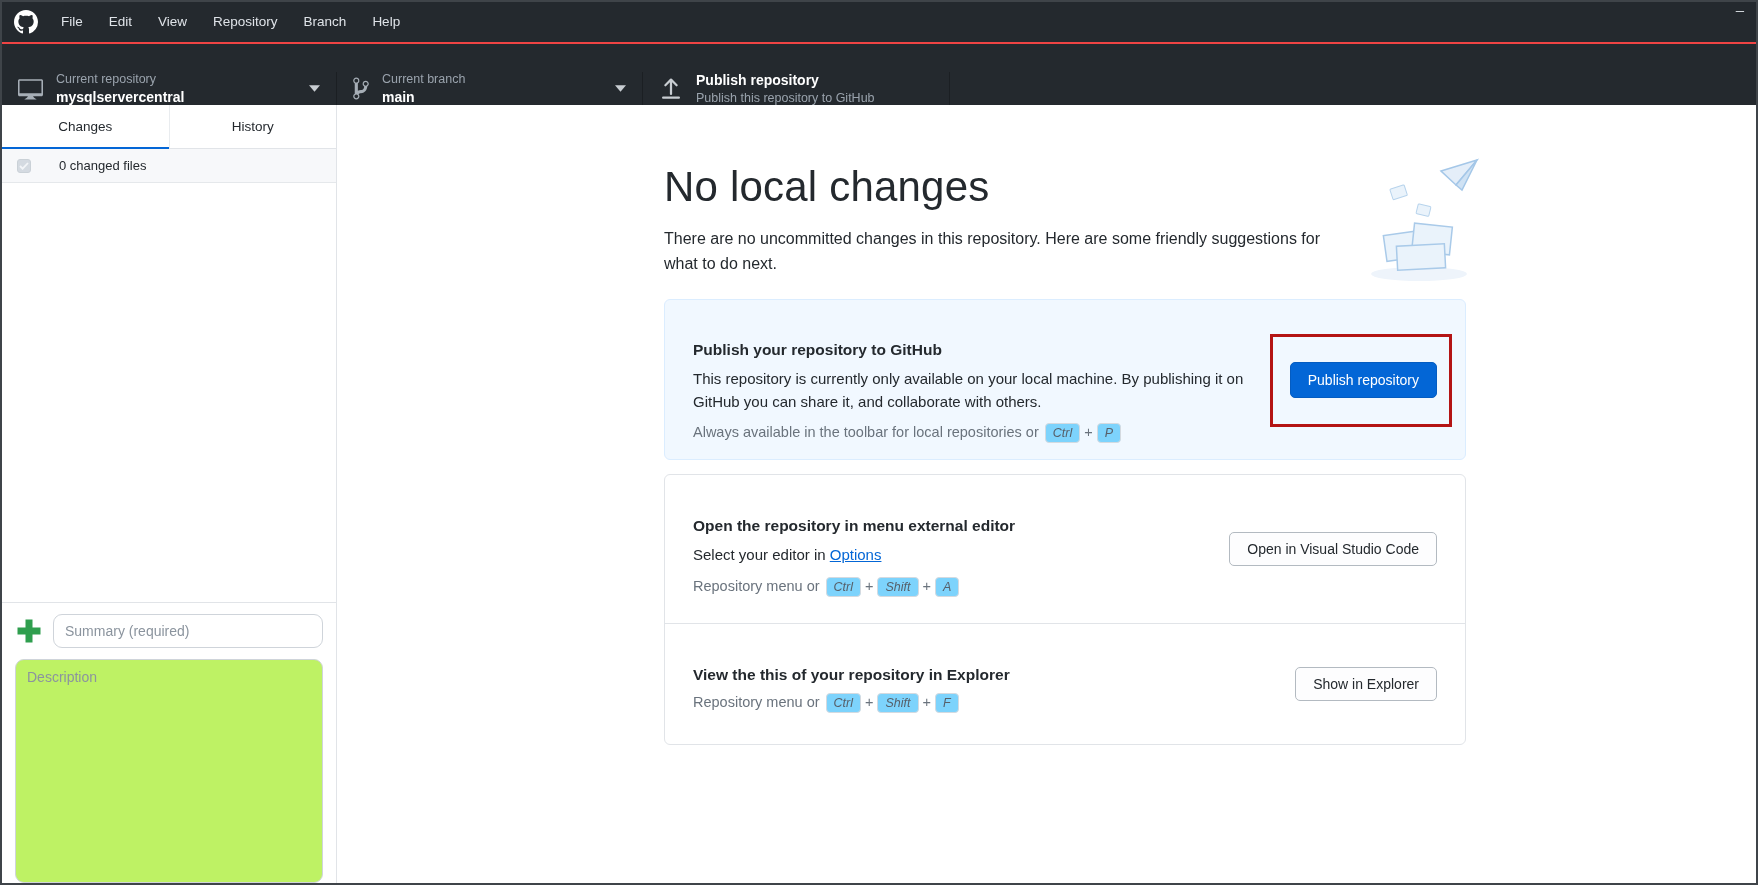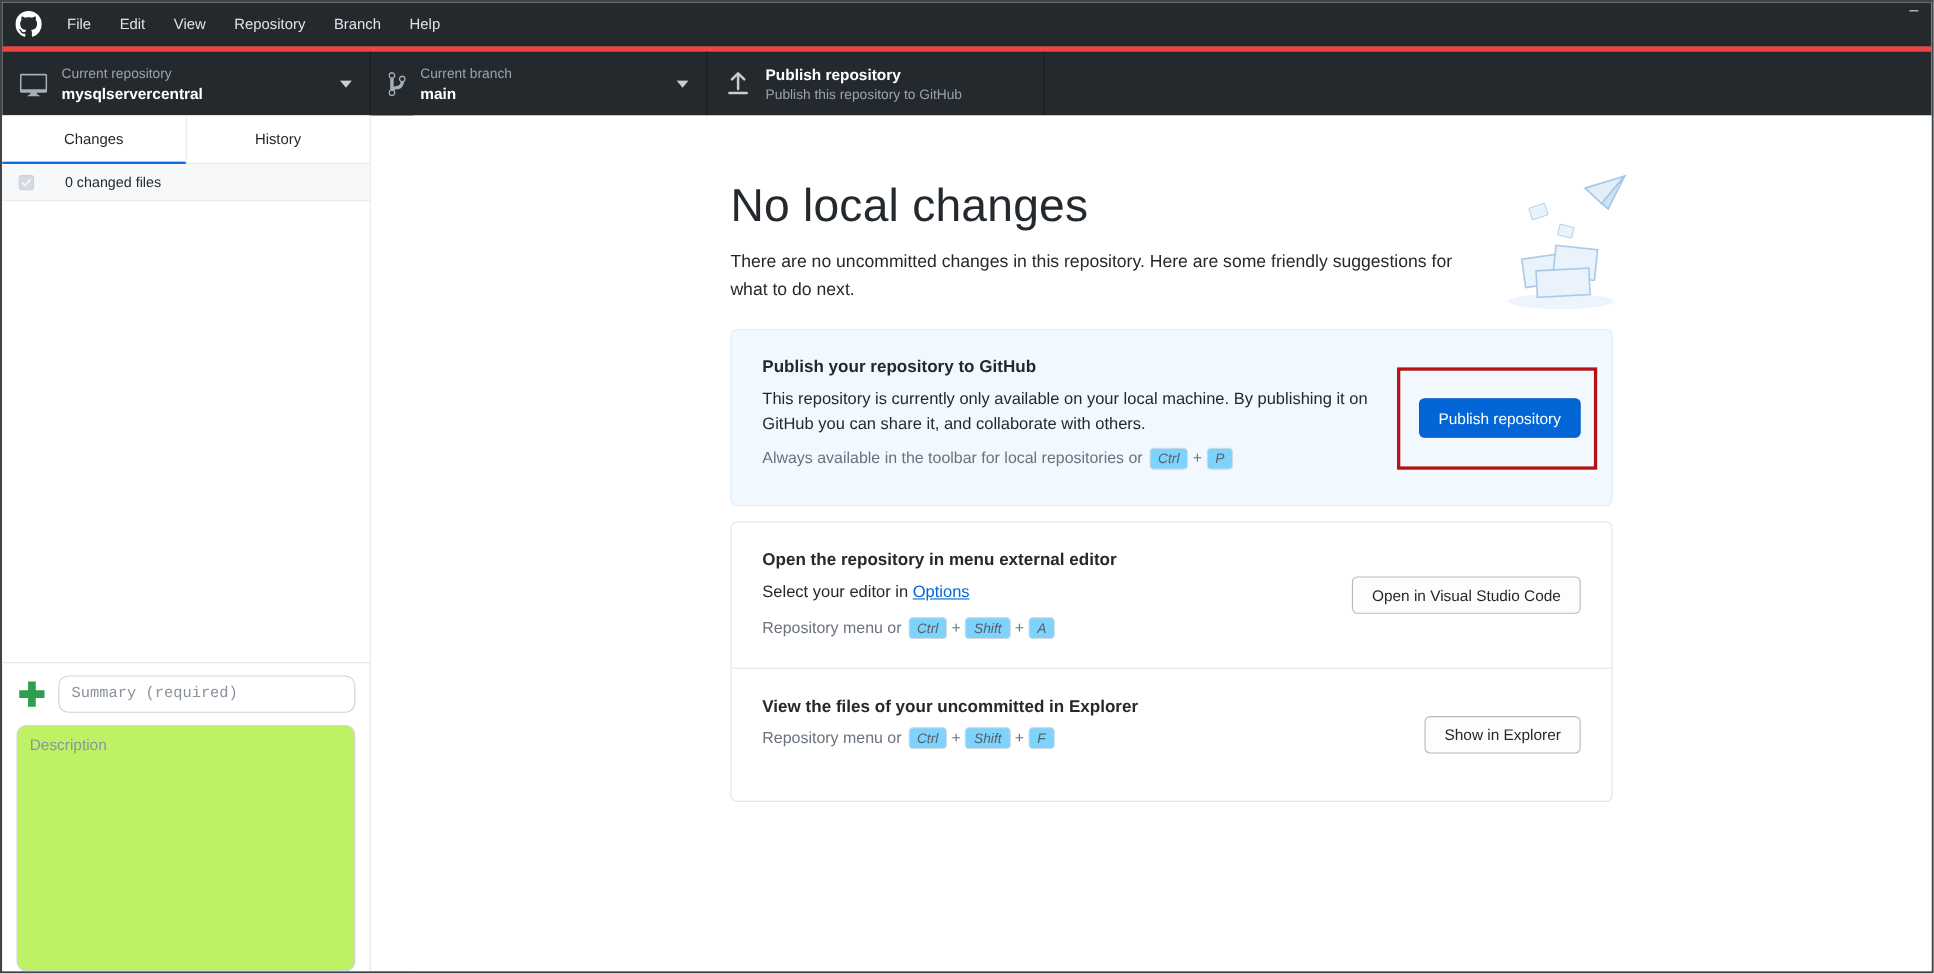--- a/index.html
+++ b/index.html
@@ -32,22 +32,23 @@
   }
   .min-glyph {
     position: absolute; right: 12px; top: 0px;
     color: #cfd4d9; font-size: 15px; line-height: 16px; cursor: pointer;
   }
 
   
   .toolbar {
     height: 63px; flex: 0 0 63px;
     background: #24292e;
-    border-top: 5px solid #ef4444;
+    border-top: 2px solid #ef4444;
     display: flex;
+    align-items: flex-end;
   }
   .tb-item {
     display: flex; align-items: center;
     padding: 0 16px;
     border: none; border-right: 1px solid #1b1f23;
     background: transparent; text-align: left;
     cursor: pointer; font-family: inherit;
   }
   .tb-repo   { width: 335px; }
   .tb-branch { width: 306px; }
@@ -101,21 +102,21 @@
     border-top: 1px solid #e1e4e8;
     padding: 11px 13px 0 13px;
     display: flex; flex-direction: column; gap: 11px;
   }
   .commit-row { display: flex; align-items: center; gap: 10px; }
   .avatar { width: 28px; height: 28px; flex: 0 0 28px; display: inline-flex; }
   .summary-input {
     flex: 1; height: 34px;
     border: 1px solid #cfd4da; border-radius: 9px;
     padding: 0 11px; font-size: 14px; color: #24292e;
-    font-family: Liberation Mono, monospace; outline: none; background: #fff;
+    font-family: Liberation Sans, sans-serif; outline: none; background: #fff;
   }
   .summary-input::placeholder { color: #8b949e; }
   .description-input {
     flex: 1;
     border: 1px solid #cfd4da; border-radius: 9px;
     padding: 9px 11px; font-size: 14px; color: #24292e;
     font-family: inherit; outline: none; resize: none; background: #bef264;
   }
   .description-input::placeholder { color: #8b949e; }
 
@@ -140,21 +141,21 @@
   .card-group {
     position: absolute; left: 288px; top: 369px; width: 802px;
     background: #ffffff; border: 1px solid #e1e4e8; border-radius: 6px;
   }
   .card-section {
     display: flex; justify-content: space-between;
     padding: 26px 28px; min-height: 127px;
   }
   .card-section + .card-section { border-top: 1px solid #e1e4e8; min-height: 121px; }
 
-  .card-text { max-width: 578px; }
+  .card-text { max-width: 578px; margin-top: 16px; }
   .card-heading { font-size: 15.5px; font-weight: 700; color: #24292e; margin-bottom: 9px; }
   .card-body { font-size: 15px; line-height: 1.5; color: #24292e; margin-bottom: 10px; }
   .card-hint { font-size: 14.5px; color: #6a737d; }
   .card-hint .plus { margin: 0 2px; }
   kbd {
     display: inline-block;
     background: #7dd3fc; border: 1px solid #d4dae0; border-radius: 4px;
     padding: 2px 7px; font-size: 12.5px; color: #57606a;
     font-family: "Liberation Sans", sans-serif;
     margin: 0 2px;
@@ -330,21 +331,21 @@
               <kbd>Ctrl</kbd><span class="plus">+</span><kbd>Shift</kbd><span class="plus">+</span><kbd>A</kbd>
             </p>
           </div>
           <div class="card-action">
             <button class="btn btn-secondary">Open in Visual Studio Code</button>
           </div>
         </div>
 
         <div class="card-section">
           <div class="card-text">
-            <h2 class="card-heading">View the files of your uncommitted in Explorer</h2>
+            <h2 class="card-heading">View the this of your repository in Explorer</h2>
             <p class="card-hint">
               <span>Repository menu or</span>
               <kbd>Ctrl</kbd><span class="plus">+</span><kbd>Shift</kbd><span class="plus">+</span><kbd>F</kbd>
             </p>
           </div>
           <div class="card-action">
             <button class="btn btn-secondary">Show in Explorer</button>
           </div>
         </div>
       </section>

